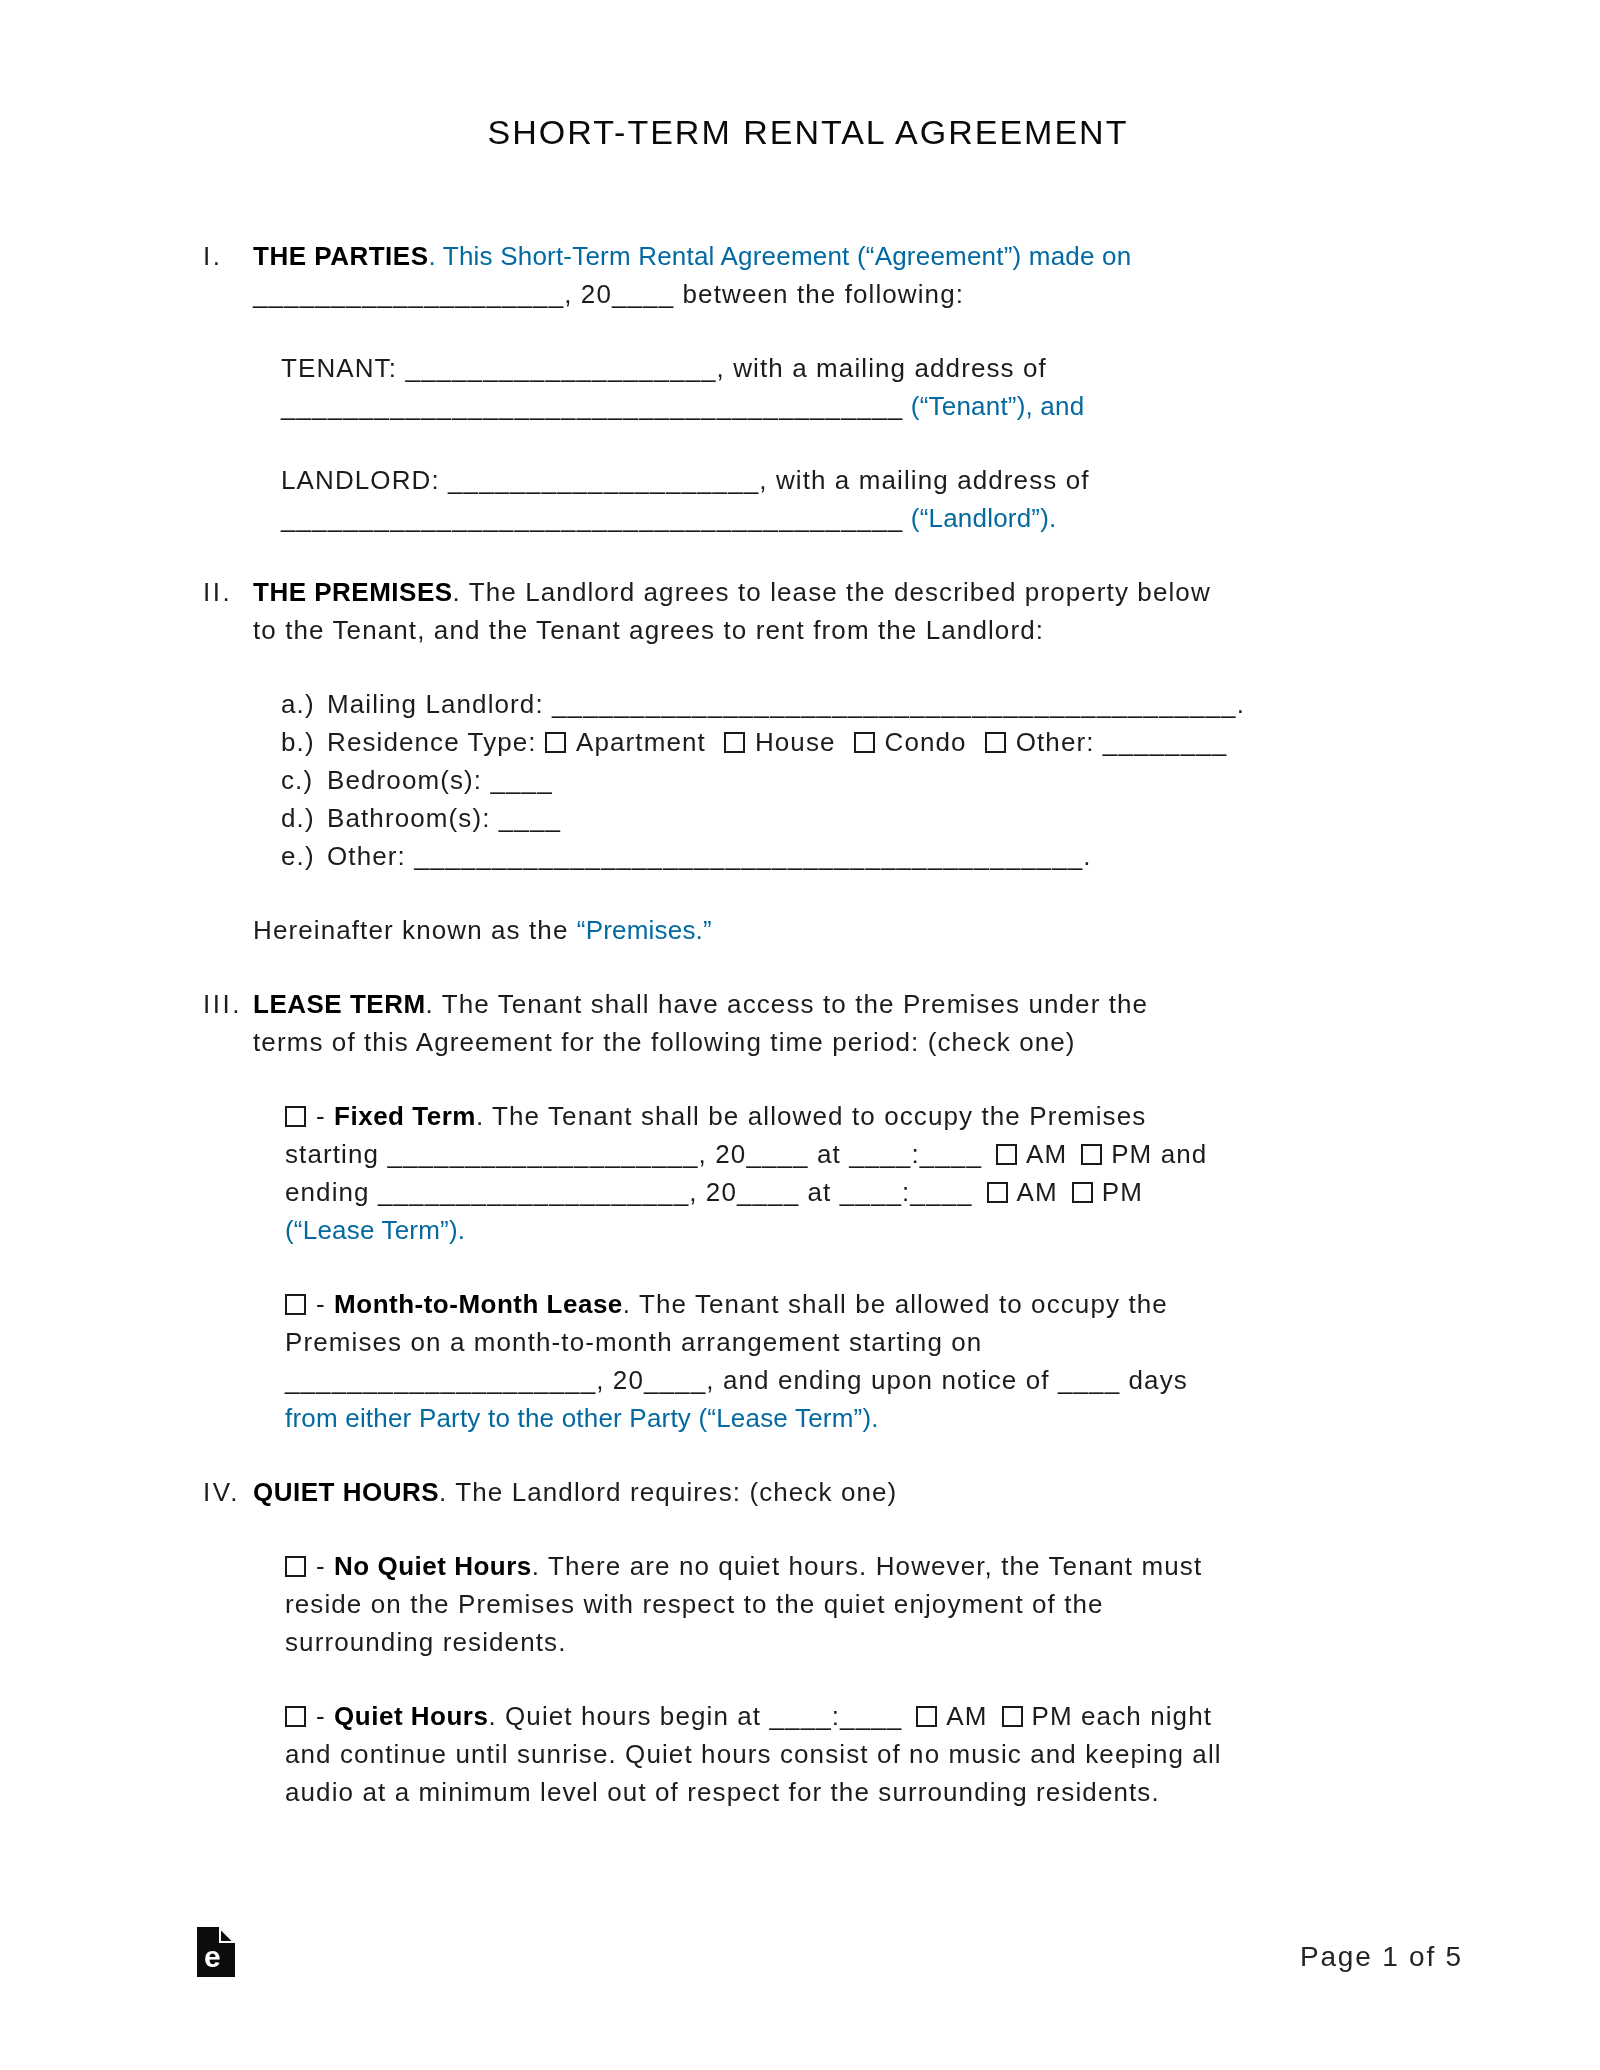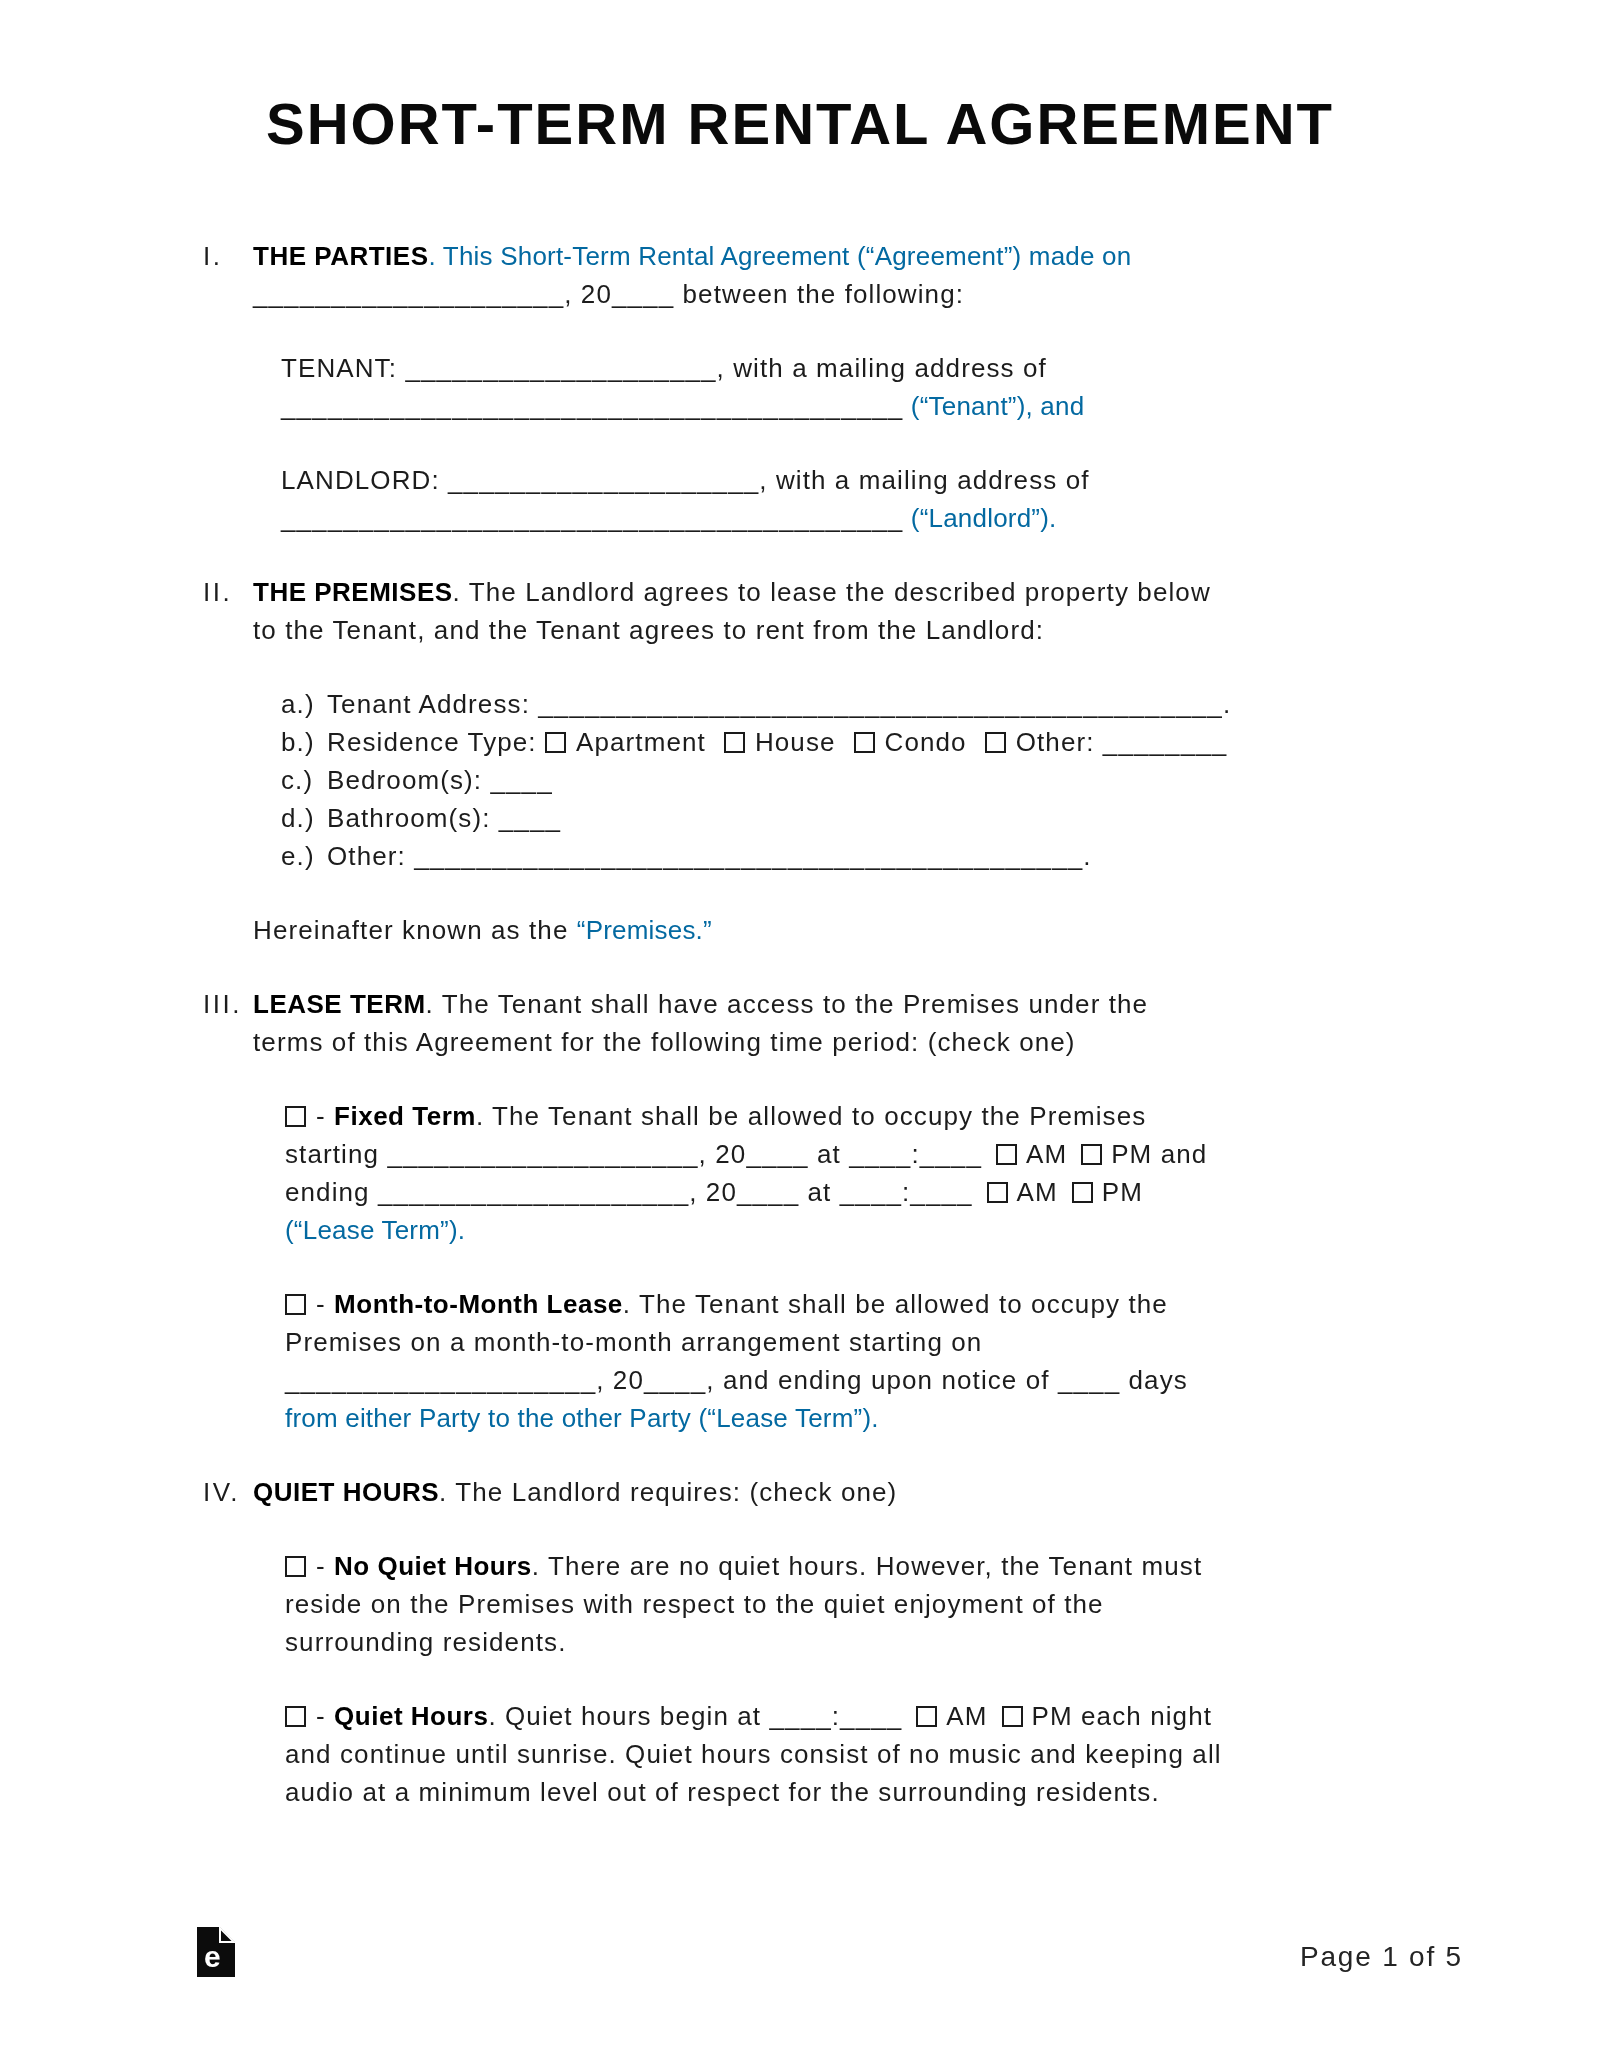--- a/index.html
+++ b/index.html
@@ -1,20 +1,20 @@
 <!DOCTYPE html>
 <html><head>
 <meta charset="utf-8">
 <style>
   html,body{margin:0;padding:0;background:#ffffff;}
   .doc{position:relative;width:1600px;height:2070px;background:#fff;overflow:hidden;
        font-family:"Liberation Sans",sans-serif;font-size:26px;line-height:38px;
        color:#1c1c1c;letter-spacing:1.1px;}
-  .title{position:absolute;top:98px;left:800px;transform:translateX(-50%);margin:0;
-         font-size:58px;line-height:52px;font-weight:700;letter-spacing:2px;
+  .title{position:absolute;top:98px;left:800px;transform:translateX(-50%);margin:8px;
+         font-size:34px;line-height:52px;font-weight:400;letter-spacing:2px;
          color:#0a0a0a;white-space:nowrap;}
   .content{position:absolute;left:203px;top:237px;width:1192px;}
   .sec{display:grid;grid-template-columns:50px 1fr;}
   .num{letter-spacing:2.5px;}
   .para{margin:0 0 36px 0;}
   .indent1{margin-left:28px;}
   .indent2{margin-left:32px;}
   .items{margin:0 0 36px 28px;}
   .item{white-space:nowrap;}
   .marker{display:inline-block;width:46px;}
@@ -60,21 +60,21 @@
     </section>
 
     <section class="sec">
       <div class="num">II.</div>
       <div>
         <p class="para">
           <b class="hd">THE PREMISES</b><span>. The Landlord agrees to lease the described property below</span><br>
           <span>to the Tenant, and the Tenant agrees to rent from the Landlord:</span>
         </p>
         <div class="items">
-          <div class="item"><span class="marker">a.)</span><span>Tenant Address: </span><span class="bl">____________________________________________.</span></div>
+          <div class="item"><span class="marker">a.)</span><span>Mailing Landlord: </span><span class="bl">____________________________________________.</span></div>
           <div class="item"><span class="marker">b.)</span><span>Residence Type: </span><span class="cb opt"></span><span class="optlabel">Apartment</span><span class="cb opt"></span><span class="optlabel">House</span><span class="cb opt"></span><span class="optlabel">Condo</span><span class="cb opt"></span><span>Other: </span><span class="bl">________</span></div>
           <div class="item"><span class="marker">c.)</span><span>Bedroom(s): </span><span class="bl">____</span></div>
           <div class="item"><span class="marker">d.)</span><span>Bathroom(s): </span><span class="bl">____</span></div>
           <div class="item"><span class="marker">e.)</span><span>Other: </span><span class="bl">___________________________________________.</span></div>
         </div>
         <p class="para">
           <span>Hereinafter known as the </span><span class="alt">“Premises.”</span>
         </p>
       </div>
     </section>

